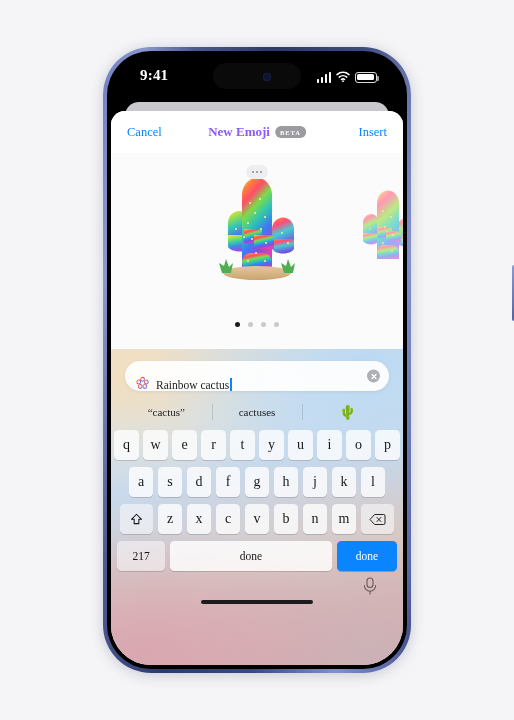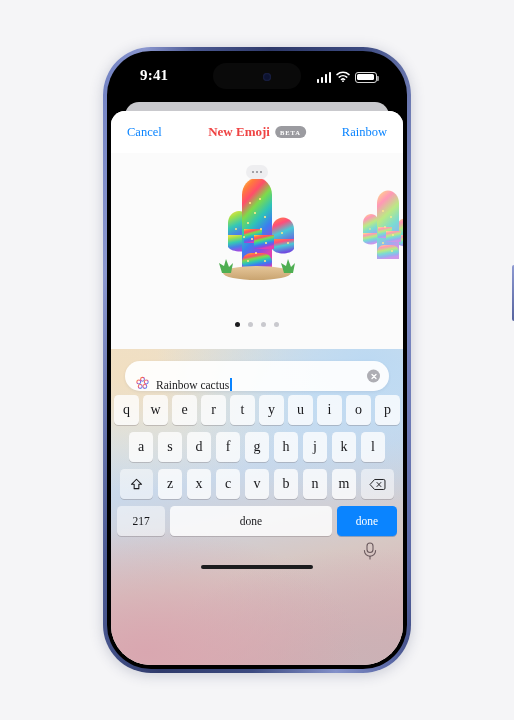--- a/index.html
+++ b/index.html
@@ -84,21 +84,21 @@
   .navbar{
     position:relative; height:42px; flex:0 0 42px;
     display:flex; align-items:center; justify-content:space-between;
     padding:0 16px; background:#fff;gap:27px;
   }
   .nav-btn{ font-size:12.5px; color:#0a84ff; white-space:nowrap; cursor:pointer; }
   .nav-title{
     position:absolute; left:50%; top:50%; transform:translate(-50%,-50%);
     display:flex; align-items:center; gap:5px; white-space:nowrap;
   }
-  .nav-title-text{ font-size:13px; font-weight:700; color:#ef4444; }
+  .nav-title-text{ font-size:13px; font-weight:700; color:#8b5cf6; }
   .beta{
     font-size:6.5px; font-weight:700; letter-spacing:.9px; color:#fff;
     background:#9b9ba0; border-radius:7px; padding:2.2px 5px 2px;
   }
 
   
   .canvas-area{
     position:relative; flex:0 0 196px;
     background:#fbfbfb; overflow:hidden;
   }
@@ -252,21 +252,21 @@
         <div class="behind-card"></div>
 
         <div class="sheet">
 
           <div class="navbar">
             <div class="nav-btn">Cancel</div>
             <div class="nav-title">
               <span class="nav-title-text">New Emoji</span>
               <span class="beta">BETA</span>
             </div>
-            <div class="nav-btn">Rainbow</div>
+            <div class="nav-btn">Insert</div>
           </div>
 
           <div class="canvas-area">
 
             <div class="more-btn">
               <i></i>
                 <i></i>
                 <i></i>
             </div>
 
@@ -403,20 +403,25 @@
                     <span class="caret"></span>
                 </span>
                 <span class="clear-btn">
                   <svg width="8" height="8" viewBox="0 0 8 8">
                     <path d="M2 2l4 4M6 2l-4 4" stroke="#fff" stroke-width="1.3" stroke-linecap="round"></path>
                   </svg>
                 </span>
               </div>
             </div>
 
+            <div class="suggest">
+              <div class="sg">“cactus”</div>
+              <div class="sg">cactuses</div>
+              <div class="sg emoji">🌵</div>
+            </div>
 
             <div class="kb">
 
               <div class="kb-row">
                 <div class="key k-letter">q</div>
                 <div class="key k-letter">w</div>
                 <div class="key k-letter">e</div>
                 <div class="key k-letter">r</div>
                 <div class="key k-letter">t</div>
                 <div class="key k-letter">y</div>

